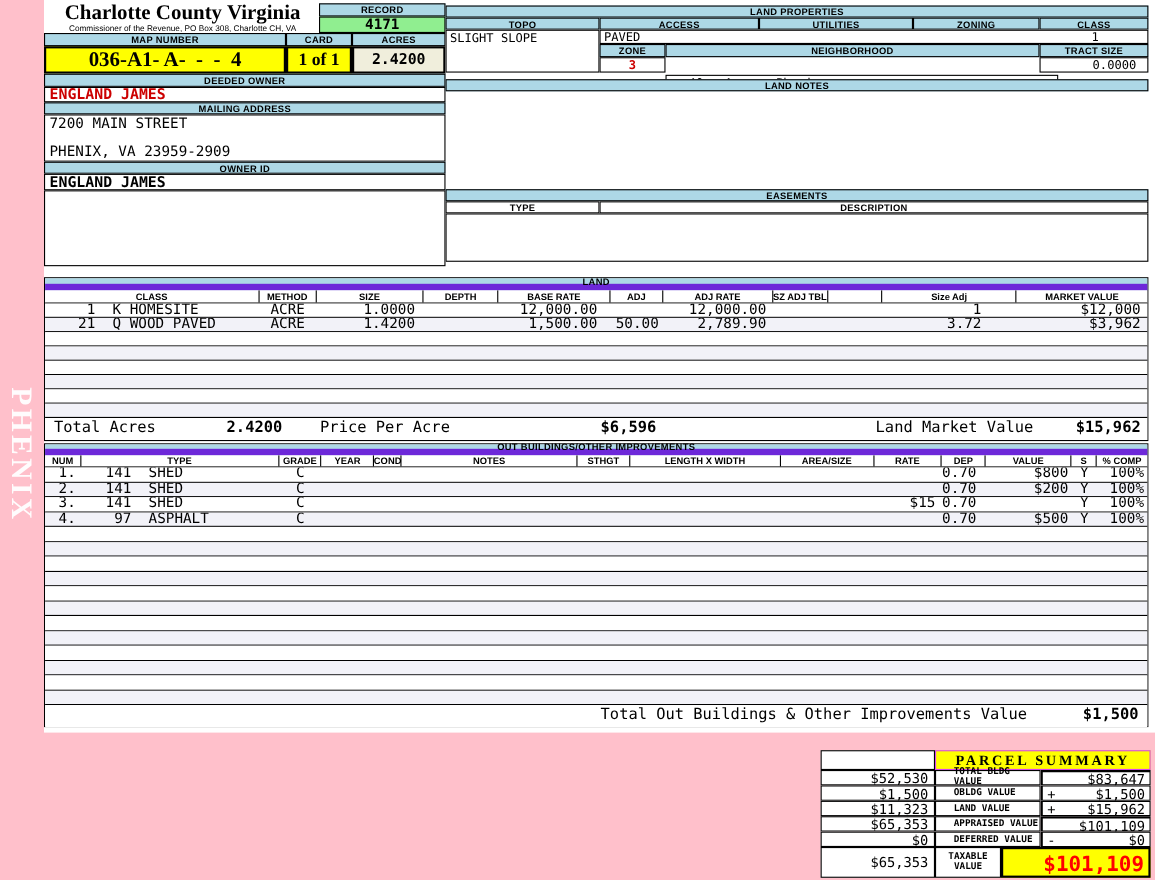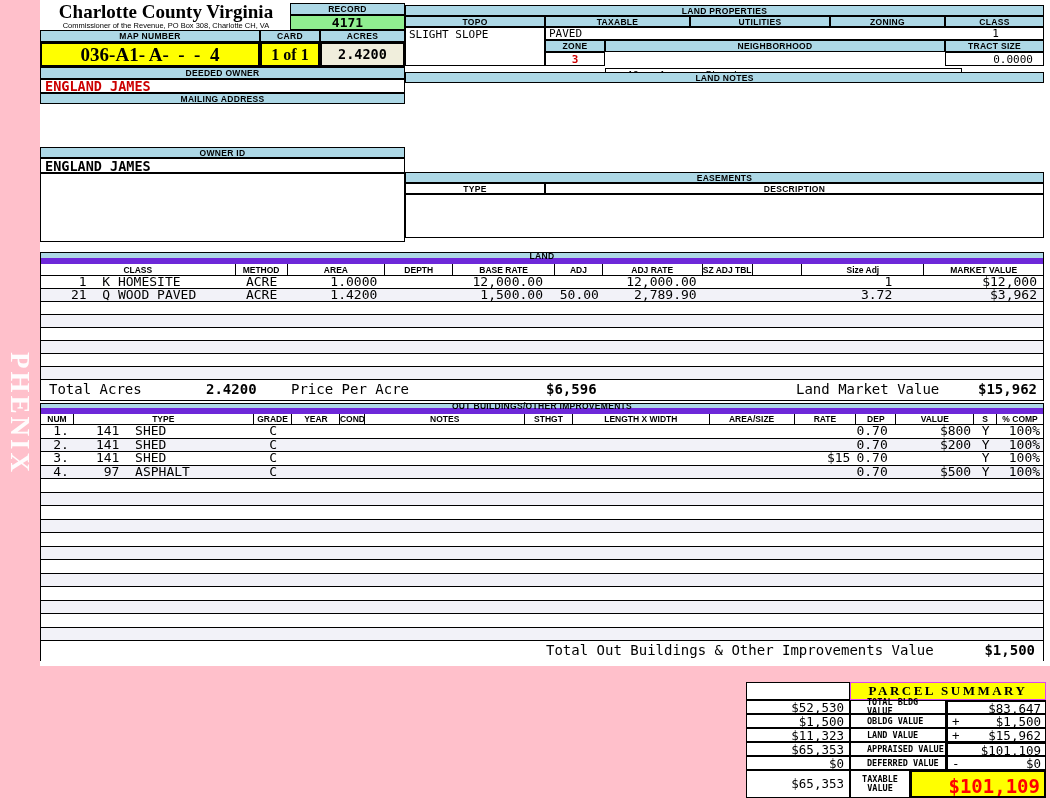--- a/index.html
+++ b/index.html
@@ -104,27 +104,31 @@
   <div class="bar" style="left:40px;top:30px;width:220px;height:12px">MAP NUMBER</div>
   <div class="bar" style="left:260px;top:30px;width:60px;height:12px">CARD</div>
   <div class="bar" style="left:320px;top:30px;width:85px;height:12px">ACRES</div>
   <div class="box b2 yellow mapnum" style="left:40px;top:42px;width:220px;height:25px">036-A1- A-  -  -  4</div>
   <div class="box b2 yellow cardval" style="left:260px;top:42px;width:60px;height:25px">1 of 1</div>
   <div class="box b2 cream acresval" style="left:320px;top:42px;width:85px;height:25px">2.4200</div>
 
   <div class="bar" style="left:40px;top:67px;width:365px;height:12px">DEEDED OWNER</div>
   <div class="box ownertext" style="left:40px;top:79px;width:365px;height:14px">ENGLAND JAMES</div>
   <div class="bar" style="left:40px;top:93px;width:365px;height:11px">MAILING ADDRESS</div>
+  <div class="box" style="left:40px;top:104px;width:365px;height:43px">
+    <div class="addrtext abs" style="left:0;top:1px">7200 MAIN STREET</div>
+    <div class="addrtext abs" style="left:0;top:27px">PHENIX, VA 23959-2909</div>
+  </div>
   <div class="bar" style="left:40px;top:147px;width:365px;height:11px">OWNER ID</div>
   <div class="box idtext" style="left:40px;top:158px;width:365px;height:15px">ENGLAND JAMES</div>
   <div class="box" style="left:40px;top:173px;width:365px;height:69px"></div>
 
   <div class="bar" style="left:405px;top:5px;width:639px;height:11px">LAND PROPERTIES</div>
   <div class="bar" style="left:405px;top:16px;width:140px;height:11px">TOPO</div>
-  <div class="bar" style="left:545px;top:16px;width:145px;height:11px">TAXABLE</div>
+  <div class="bar" style="left:545px;top:16px;width:145px;height:11px">ACCESS</div>
   <div class="bar" style="left:690px;top:16px;width:140px;height:11px">UTILITIES</div>
   <div class="bar" style="left:830px;top:16px;width:115px;height:11px">ZONING</div>
   <div class="bar" style="left:945px;top:16px;width:99px;height:11px">CLASS</div>
 
   <div class="box" style="left:405px;top:27px;width:140px;height:39px">
     <div class="rv" style="padding:1px 0 0 3px">SLIGHT SLOPE</div>
   </div>
   <div class="box" style="left:545px;top:27px;width:499px;height:13px">
     <div class="rv abs" style="left:3px;top:0">PAVED</div>
     <div class="rv abs" style="left:400px;top:0;width:99px;text-align:center">1</div>
@@ -141,21 +145,21 @@
   <div class="bar" style="left:405px;top:172px;width:639px;height:11px">EASEMENTS</div>
   <div class="bar whbar" style="left:405px;top:183px;width:140px;height:11px">TYPE</div>
   <div class="bar whbar" style="left:545px;top:183px;width:499px;height:11px">DESCRIPTION</div>
   <div class="box" style="left:405px;top:194px;width:639px;height:44px"></div>
 
   <div class="tbl" style="left:40px;top:252px;width:1004px;height:149px">
     <div class="tbar">LAND</div>
     <div class="thead" style="height:12px">
       <div class="th lw0">CLASS</div>
       <div class="th lw1">METHOD</div>
-      <div class="th lw2">AREA</div>
+      <div class="th lw2">SIZE</div>
       <div class="th lw3">DEPTH</div>
       <div class="th lw4">BASE RATE</div>
       <div class="th lw5">ADJ</div>
       <div class="th lw6">ADJ RATE</div>
       <div class="th lw7">SZ ADJ TBL</div>
       <div class="th lw8"></div>
       <div class="th lw9">Size Adj</div>
       <div class="th lw10">MARKET VALUE</div>
     </div>
     <div class="trow">

